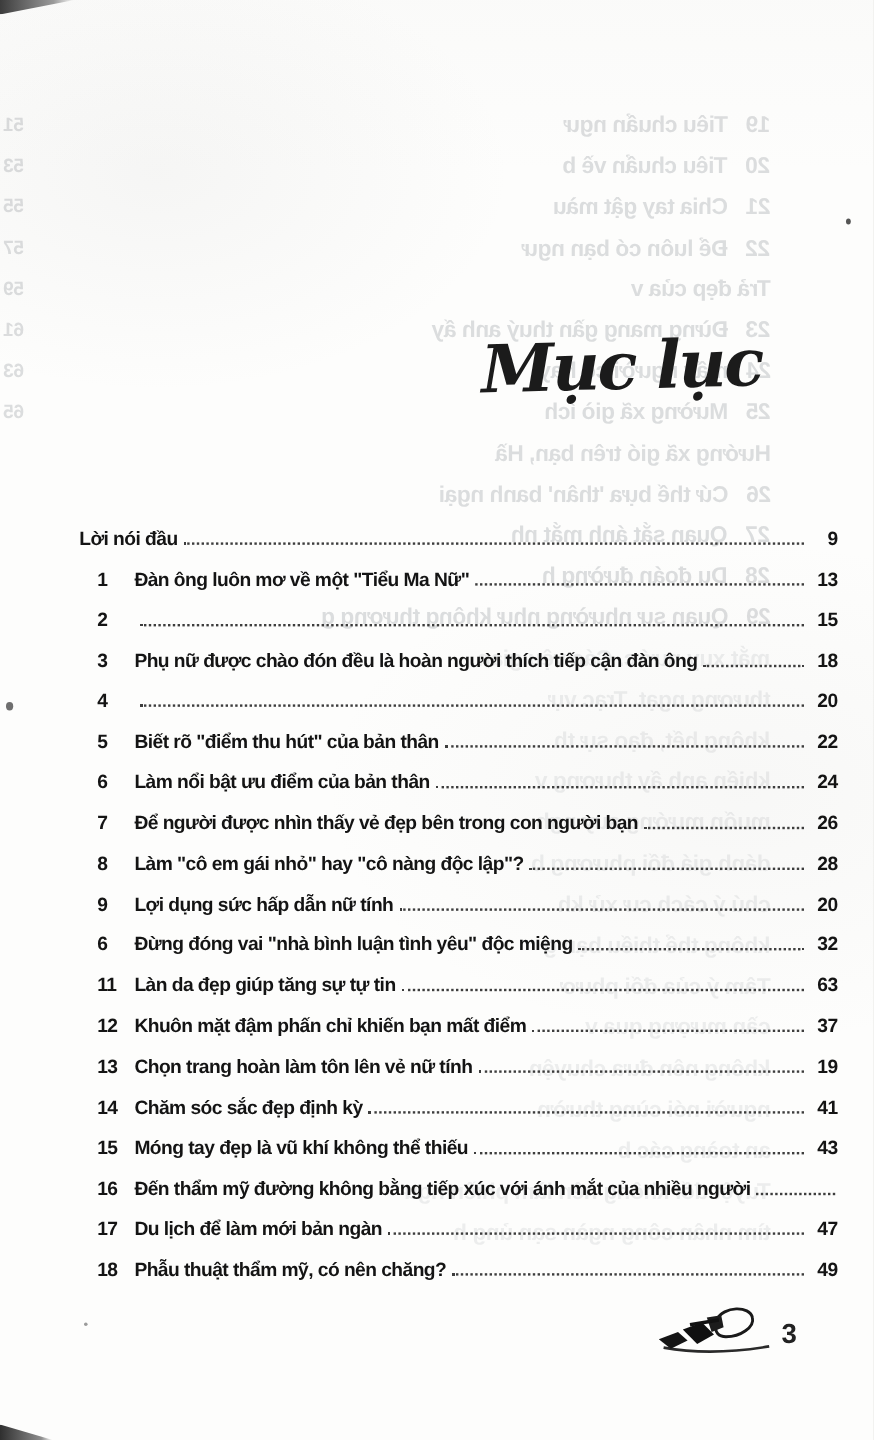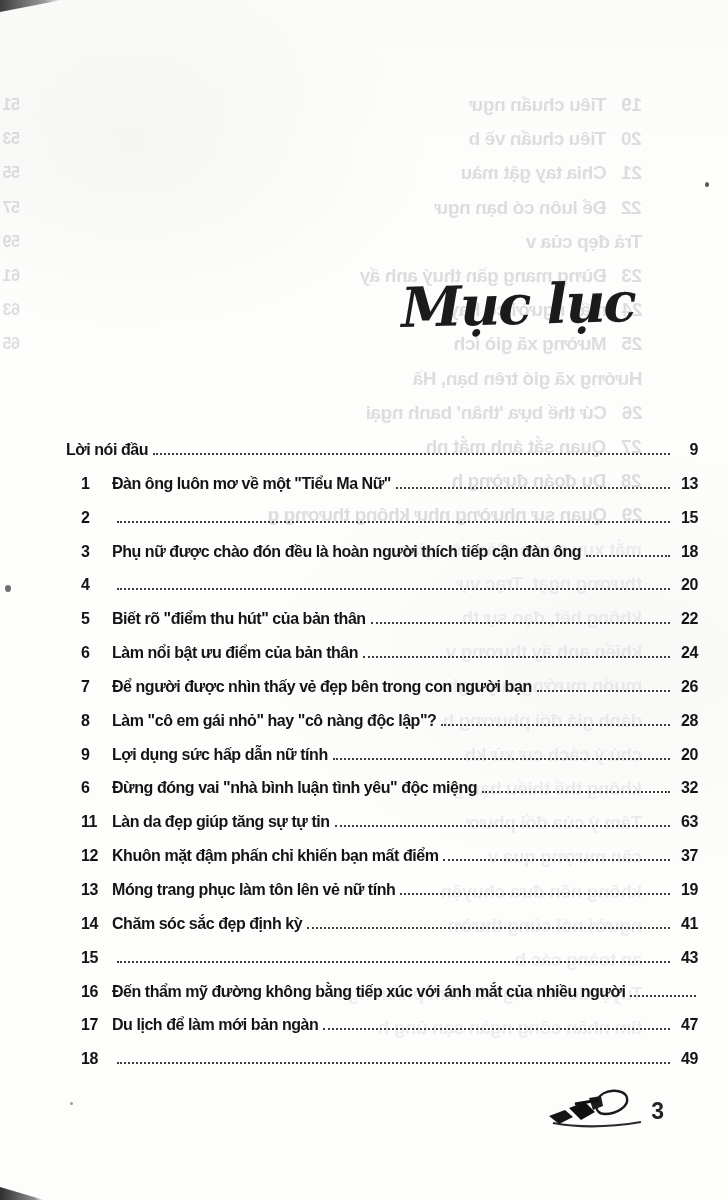--- a/index.html
+++ b/index.html
@@ -303,54 +303,56 @@
 
       <div class="toc-row">
         <span class="num">12</span>
         <span class="entry-title">Khuôn mặt đậm phấn chỉ khiến bạn mất điểm</span>
         <span class="leader"></span>
         <span class="pagenum">37</span>
       </div>
 
       <div class="toc-row">
         <span class="num">13</span>
-        <span class="entry-title">Móng trang phục làm tôn lên vẻ nữ tính</span>
+        <span class="entry-title">Chọn trang hoàn làm tôn lên vẻ nữ tính</span>
         <span class="leader"></span>
         <span class="pagenum">19</span>
       </div>
 
       <div class="toc-row">
         <span class="num">14</span>
         <span class="entry-title">Chăm sóc sắc đẹp định kỳ</span>
         <span class="leader"></span>
         <span class="pagenum">41</span>
       </div>
 
       <div class="toc-row">
         <span class="num">15</span>
+        <span class="entry-title">Móng tay đẹp là vũ khí không thể thiếu</span>
         <span class="leader"></span>
         <span class="pagenum">43</span>
       </div>
 
       <div class="toc-row">
         <span class="num">16</span>
         <span class="entry-title">Đến thẩm mỹ đường không bằng tiếp xúc với ánh mắt của nhiều người</span>
         <span class="leader"></span>
 
       </div>
 
       <div class="toc-row">
         <span class="num">17</span>
         <span class="entry-title">Du lịch để làm mới bản ngàn</span>
         <span class="leader"></span>
         <span class="pagenum">47</span>
       </div>
 
       <div class="toc-row">
         <span class="num">18</span>
+        <span class="entry-title">Phẫu thuật thẩm mỹ, có nên chăng?</span>
         <span class="leader"></span>
         <span class="pagenum">49</span>
       </div>
     </div>
 
   <div class="footer">
     <svg width="104" height="46" viewBox="0 0 104 46">
       <path d="M52 14 C58 2 80 2 82 12 C84 20 72 28 60 28 C54 28 50 24 52 18 Z" fill="none" stroke="#1a1a1a" stroke-width="2.4"></path>
       <path d="M8 37 C30 41 60 42 96 36" fill="none" stroke="#2a2a2a" stroke-width="2.2"></path>
       <polygon points="4,30 20,24 28,31 14,38" fill="#151515"></polygon>

